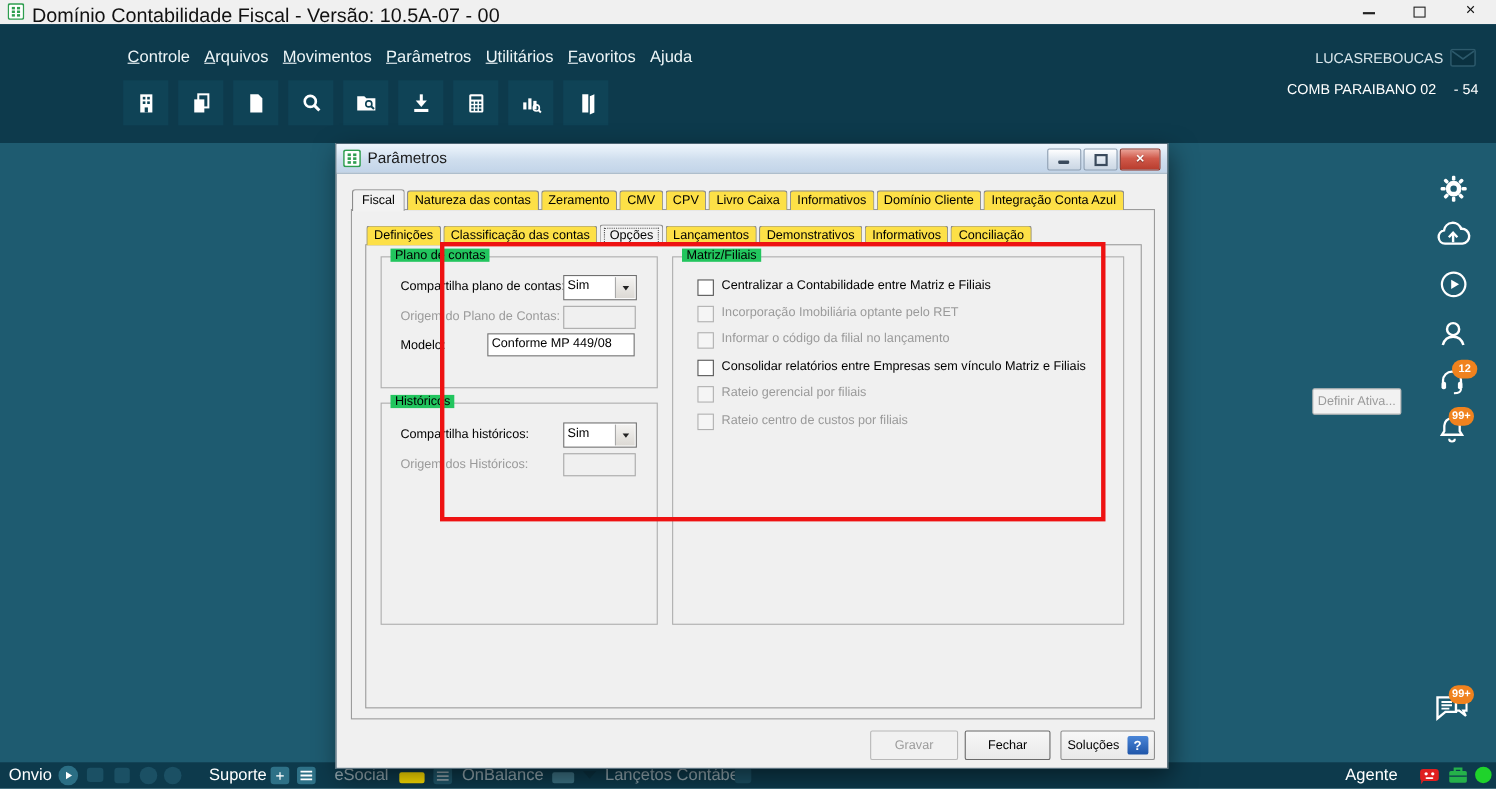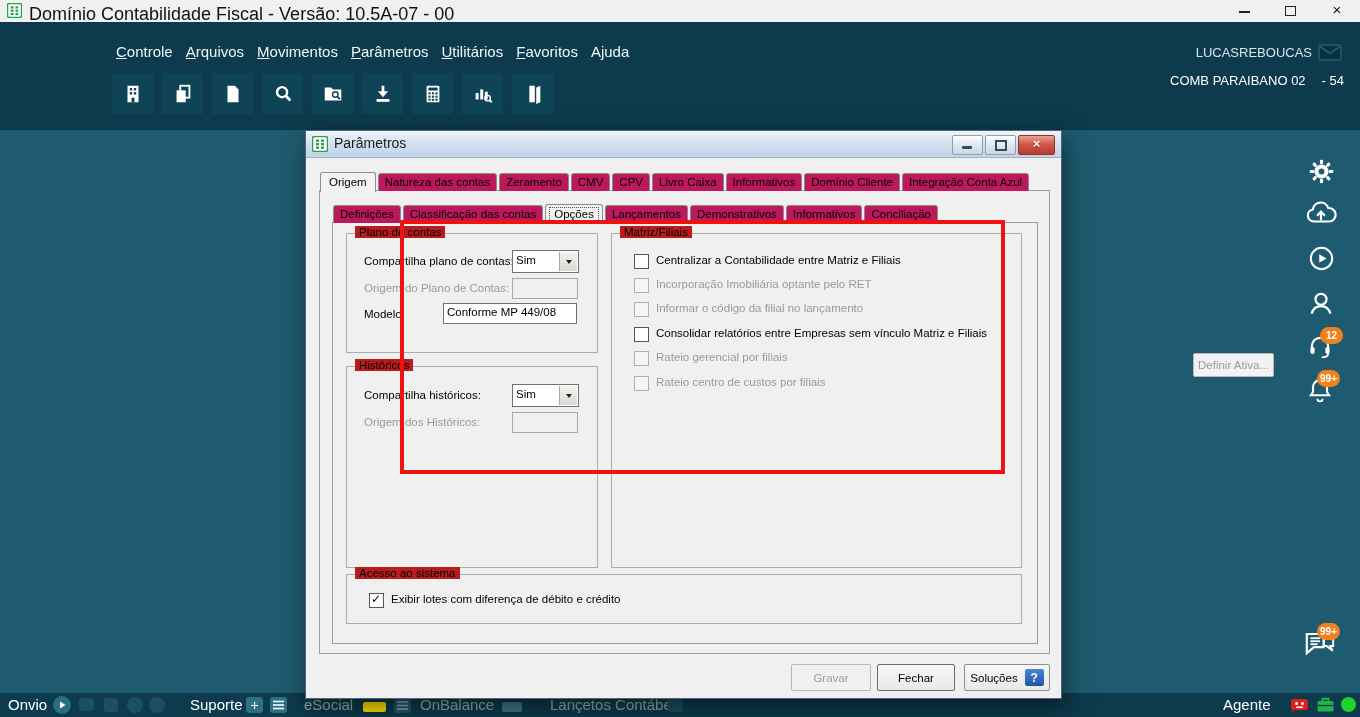--- a/index.html
+++ b/index.html
@@ -57,31 +57,31 @@
   .dbtn{width:29px;height:18px;border:1px solid #90a0b2;border-radius:2px;
         background:linear-gradient(#ffffff,#dfe7f0 50%,#cbd7e4);position:relative}
   .dbtn.minb::after{content:"";position:absolute;left:9px;top:10px;width:10px;height:3px;background:#3a4a5c;border-radius:1px}
   .dbtn.maxb::after{content:"";position:absolute;left:9px;top:4px;width:8px;height:7px;border:2px solid #3a4a5c}
   .dbtn.closeb{width:35px;background:linear-gradient(#eaa296,#d0594a 45%,#b83d2e);border-color:#8e3428}
   .dbtn.closeb span{color:#fff;font-size:13px;font-weight:bold;display:block;text-align:center;line-height:16px;text-shadow:0 1px 1px rgba(0,0,0,.4)}
 
   .tabs{position:absolute;display:flex;align-items:flex-end;z-index:3;height:22px}
   .tabs.outer{left:14px;top:38px}
   .tabs.inner{left:27px;top:70px}
-  .tab{background:#be185d;border:1px solid #8c8c8c;border-bottom:none;border-radius:3px 3px 0 0;
+  .tab{background:#fde047;border:1px solid #8c8c8c;border-bottom:none;border-radius:3px 3px 0 0;
        padding:2px 6px 3px;margin-right:2px;white-space:nowrap;color:#000}
   .tab.active{padding:3px 8px 4px;margin-bottom:-1px;position:relative;z-index:4;background:#f2f2f2}
   .tab.focused::after{content:"";position:absolute;left:3px;right:3px;top:2px;bottom:2px;border:1px dotted #555}
 
   .page{position:absolute;border:1px solid #9c9c9c;background:#f0f0f0}
   .page.outer{left:13px;top:59px;width:729px;height:462px}
   .page.inner{left:26px;top:91px;width:704px;height:420px}
 
   .group{position:absolute;border:1px solid #adadad}
-  .legend{position:absolute;top:-8px;left:8px;background:#b91c1c;padding:0 4px;white-space:nowrap;color:#000}
+  .legend{position:absolute;top:-8px;left:8px;background:#22c55e;padding:0 4px;white-space:nowrap;color:#000}
   .group.plano{left:40px;top:102px;width:250px;height:118px}
   .group.hist{left:40px;top:235px;width:250px;height:200px}
   .group.matriz{left:305px;top:102px;width:409px;height:333px}
   .group.acesso{left:40px;top:443px;width:674px;height:48px}
 
   .lbl{position:absolute;white-space:nowrap;color:#000}
   .lbl.dis{color:#9a9a9a}
 
   .combo{position:absolute;width:65px;height:21px;background:#fff;border:1px solid #707070}
   .combo .val{position:absolute;left:3px;top:3px;color:#000}
@@ -376,21 +376,21 @@
         <div class="dbtn minb"></div>
         <div class="dbtn maxb"></div>
         <div class="dbtn closeb">
             <span>×</span>
           </div>
       </div>
     </div>
 
     <div class="page outer"></div>
     <div class="tabs outer">
-      <div class="tab active">Origem</div>
+      <div class="tab active">Fiscal</div>
       <div class="tab">Natureza das contas</div>
       <div class="tab">Zeramento</div>
       <div class="tab">CMV</div>
       <div class="tab">CPV</div>
       <div class="tab">Livro Caixa</div>
       <div class="tab">Informativos</div>
       <div class="tab">Domínio Cliente</div>
       <div class="tab">Integração Conta Azul</div>
     </div>
 
@@ -451,29 +451,20 @@
       <div class="cb-row dis" style="left:22px;top:116px">
         <span class="checkbox dis"></span>
         <span class="cb-label">Rateio gerencial por filiais</span>
       </div>
       <div class="cb-row dis" style="left:22px;top:141px">
         <span class="checkbox dis"></span>
         <span class="cb-label">Rateio centro de custos por filiais</span>
       </div>
     </div>
 
-    <div class="group acesso">
-      <span class="legend">Acesso ao sistema</span>
-      <div class="cb-row" style="left:22px;top:17px">
-        <span class="checkbox checked">
-            <span class="tick">✓</span>
-          </span>
-        <span class="cb-label">Exibir lotes com diferença de débito e crédito</span>
-      </div>
-    </div>
 
     <div class="btn gravar">Gravar</div>
     <div class="btn fechar">Fechar</div>
     <div class="btn solucoes">
       <span>Soluções</span>
       <span class="help-ico">?</span>
     </div>
   </div>
 
   <div class="annotation"></div>

